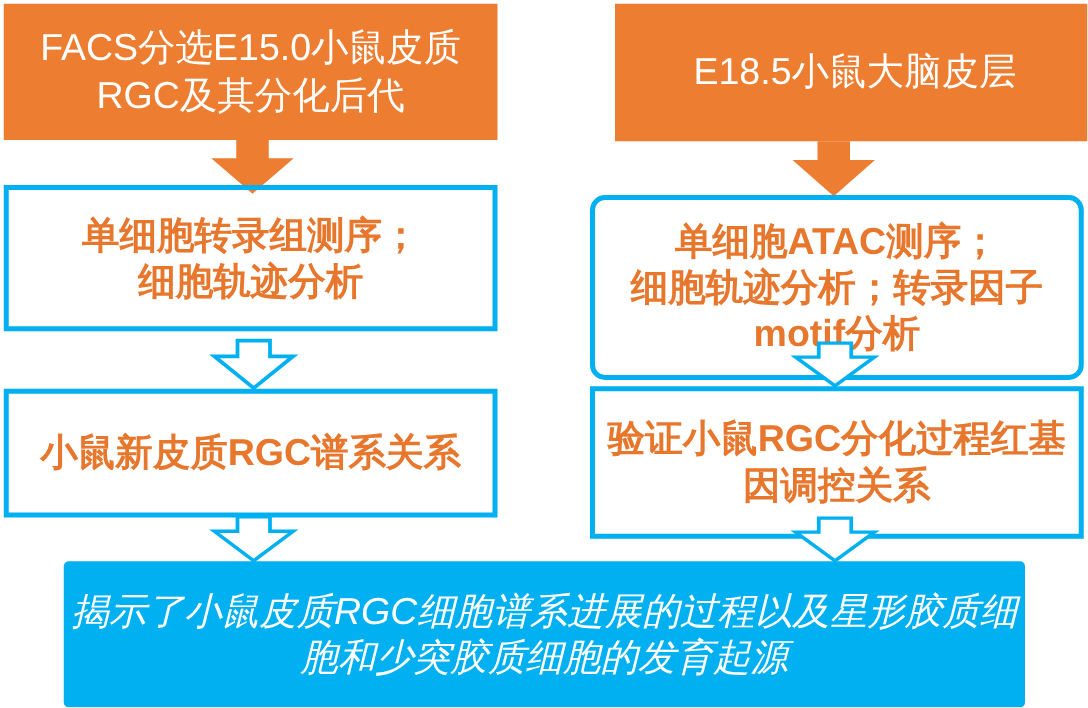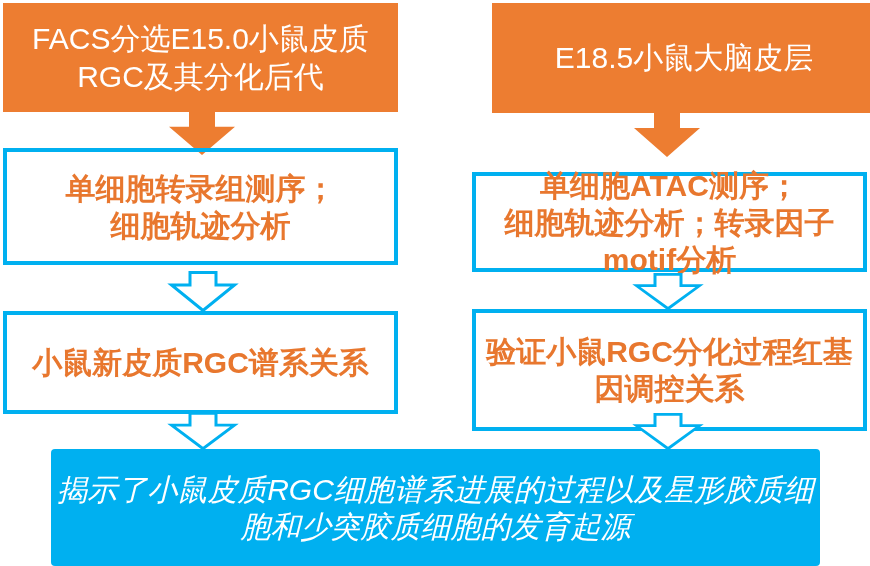--- a/index.html
+++ b/index.html
@@ -83,21 +83,21 @@
   </svg>
   <svg class="arrow arrow-solid" style="left:634px; top:113px;" width="66" height="44" viewBox="0 0 66 44" preserveAspectRatio="none">
     <path d="M20 0 H46 V15 H66 L33 44 L0 15 H20 Z"></path>
   </svg>
 
   <div class="box mid" style="left:3px; top:148px; width:395px; height:117px;">
     <span>单细胞转录组测序；
 细胞轨迹分析</span>
   </div>
 
-  <div class="box mid" style="left:472px; top:172px; width:395px; height:100px;">
+  <div class="box mid" style="left:472px; top:156px; width:395px; height:148px;border-radius:12px;">
     <span>单细胞ATAC测序；
 细胞轨迹分析；转录因子
 motif分析</span>
   </div>
 
   <svg class="arrow arrow-outline" style="left:170px; top:272px;" width="66" height="40" viewBox="0 0 66 40" preserveAspectRatio="none">
     <path d="M20 0.5 H46 V13 H64.5 L33 38.5 L1.5 13 H20 Z"></path>
   </svg>
   <svg class="arrow arrow-outline" style="left:635px; top:274px;" width="66" height="36" viewBox="0 0 66 40" preserveAspectRatio="none">
     <path d="M20 0.5 H46 V13 H64.5 L33 38.5 L1.5 13 H20 Z"></path>

